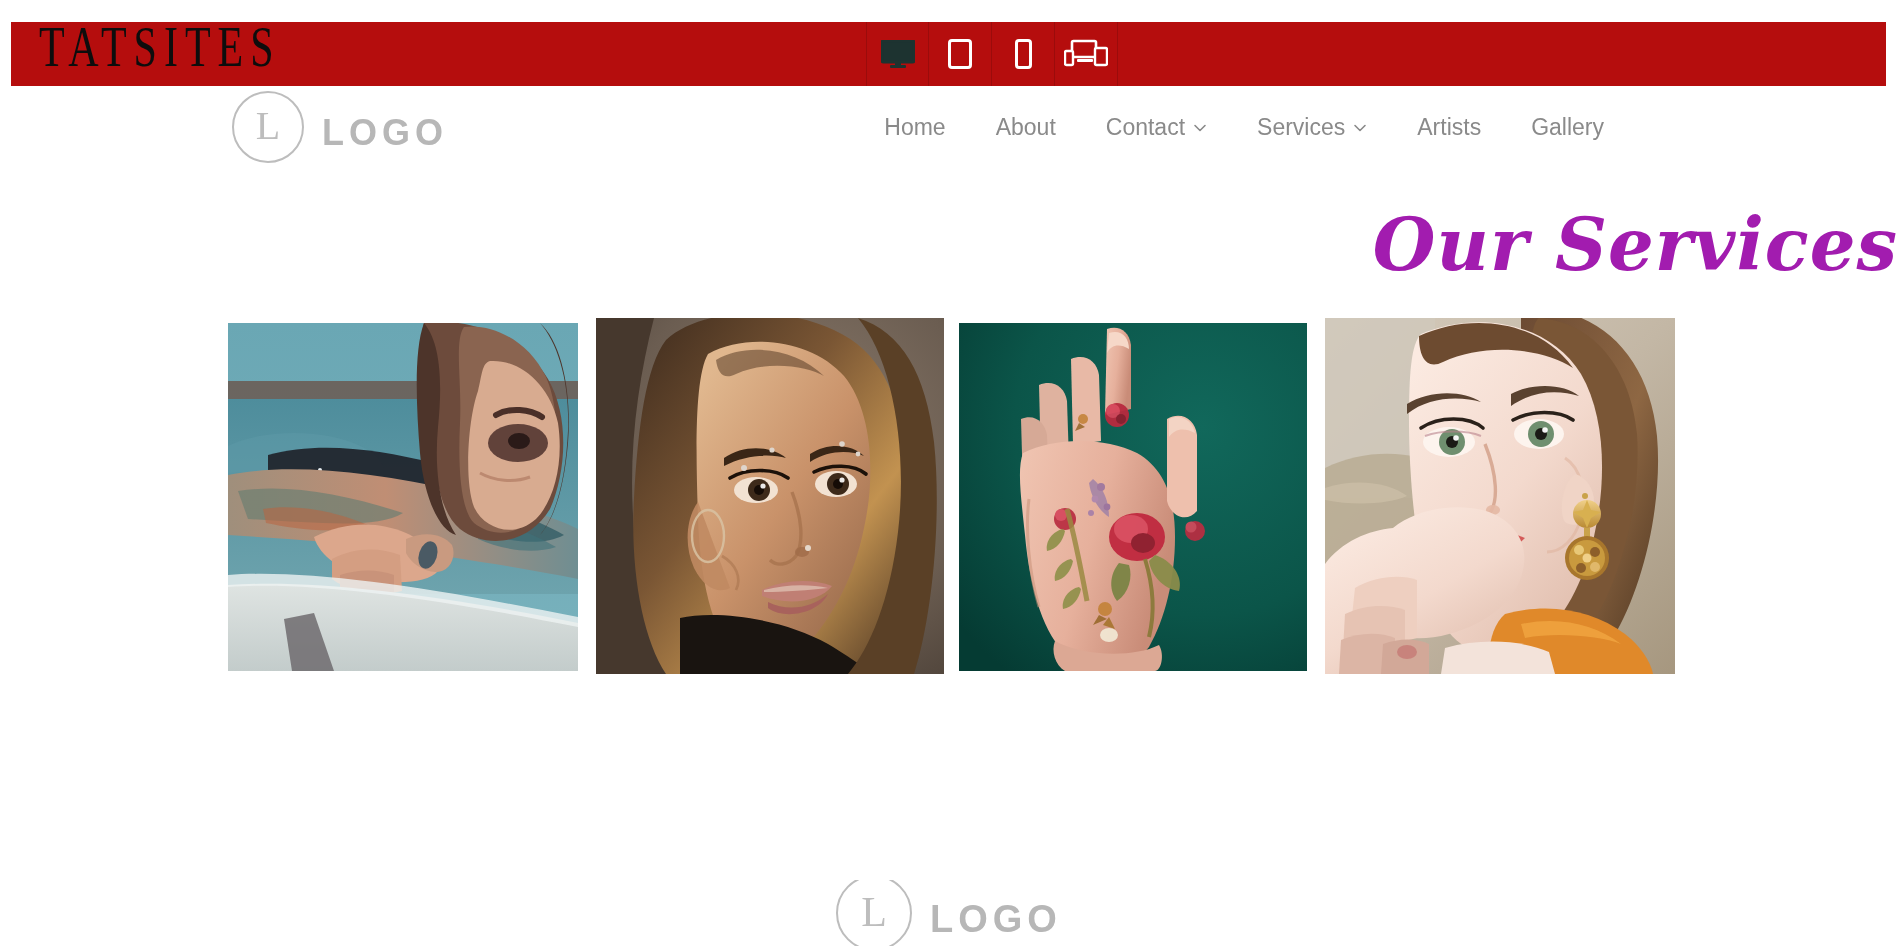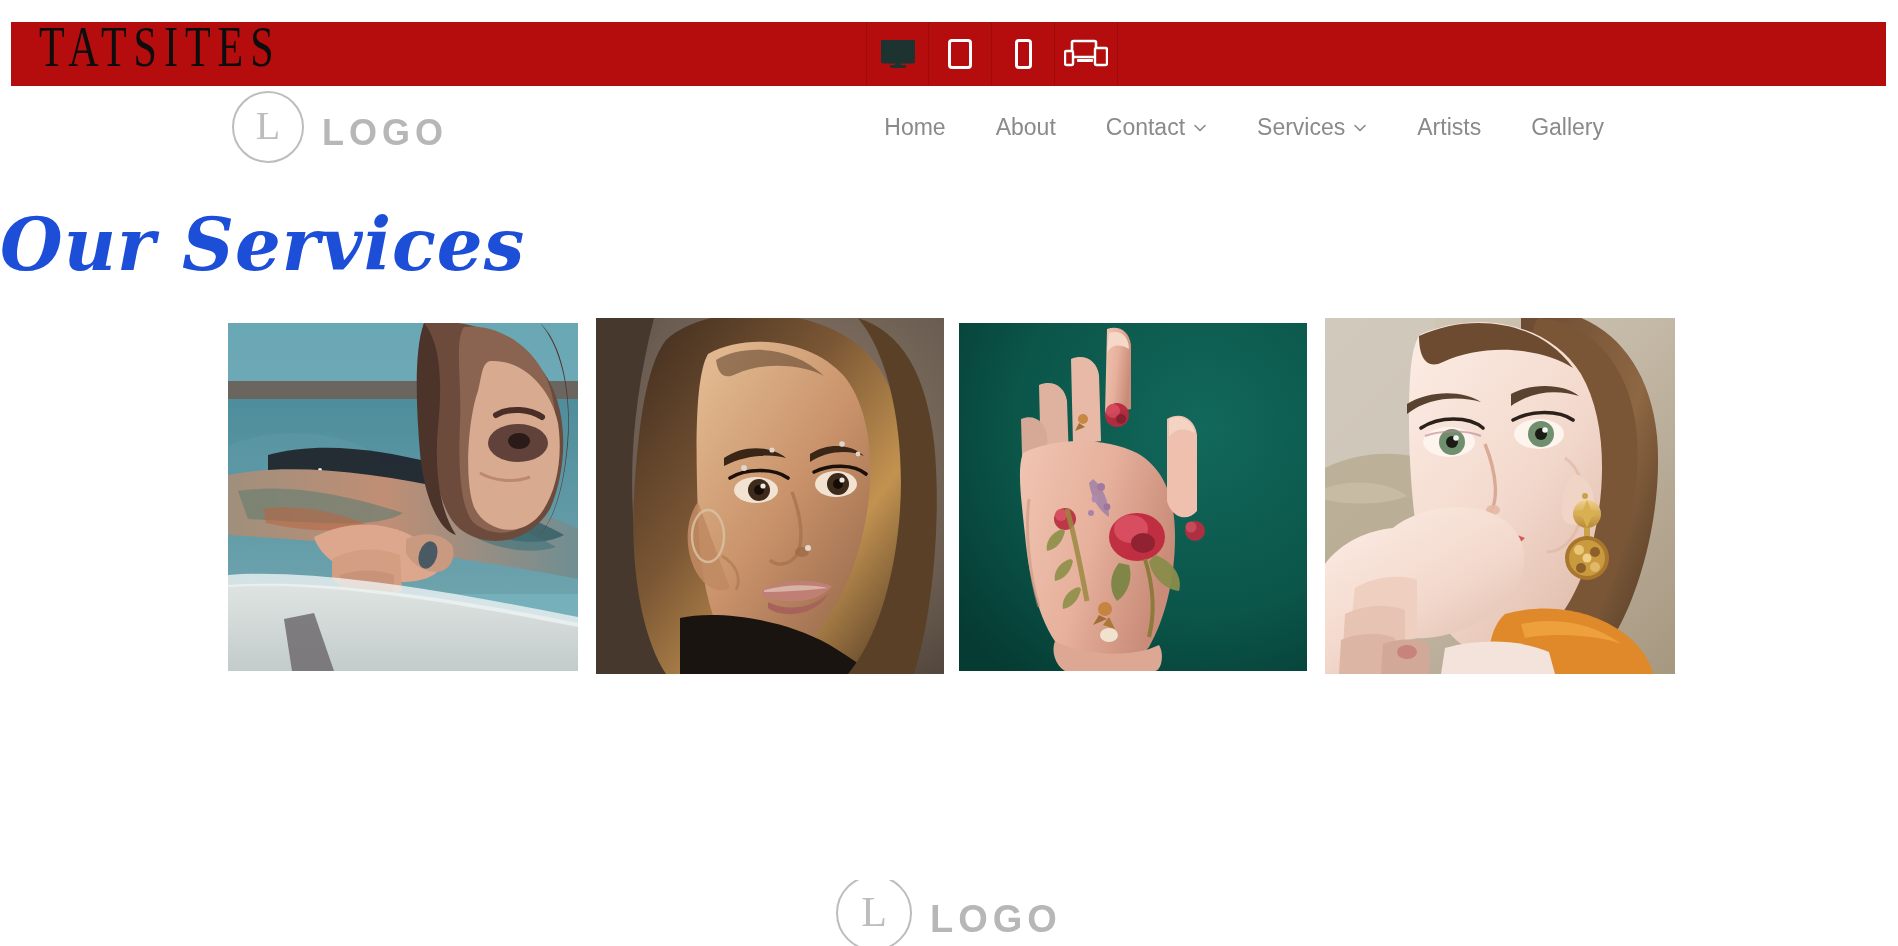--- a/index.html
+++ b/index.html
@@ -156,26 +156,26 @@
     height: 14px;
   }
   .nav-caret svg { display: block; }
 
   
   .page-title {
     position: absolute;
     left: 0;
     top: 205px;
     width: 1898px;
-    text-align: left;
+    text-align: right;
     font-family: "DejaVu Serif", serif;
     font-style: italic;
     font-size: 72px;
     line-height: 80px;
-    color: #1d4ed8;
+    color: #a21caf;
     letter-spacing: 1px;
   }
 
   
   .gallery {
     position: absolute;
     left: 228px;
     top: 318px;
     width: 1450px;
     height: 360px;

